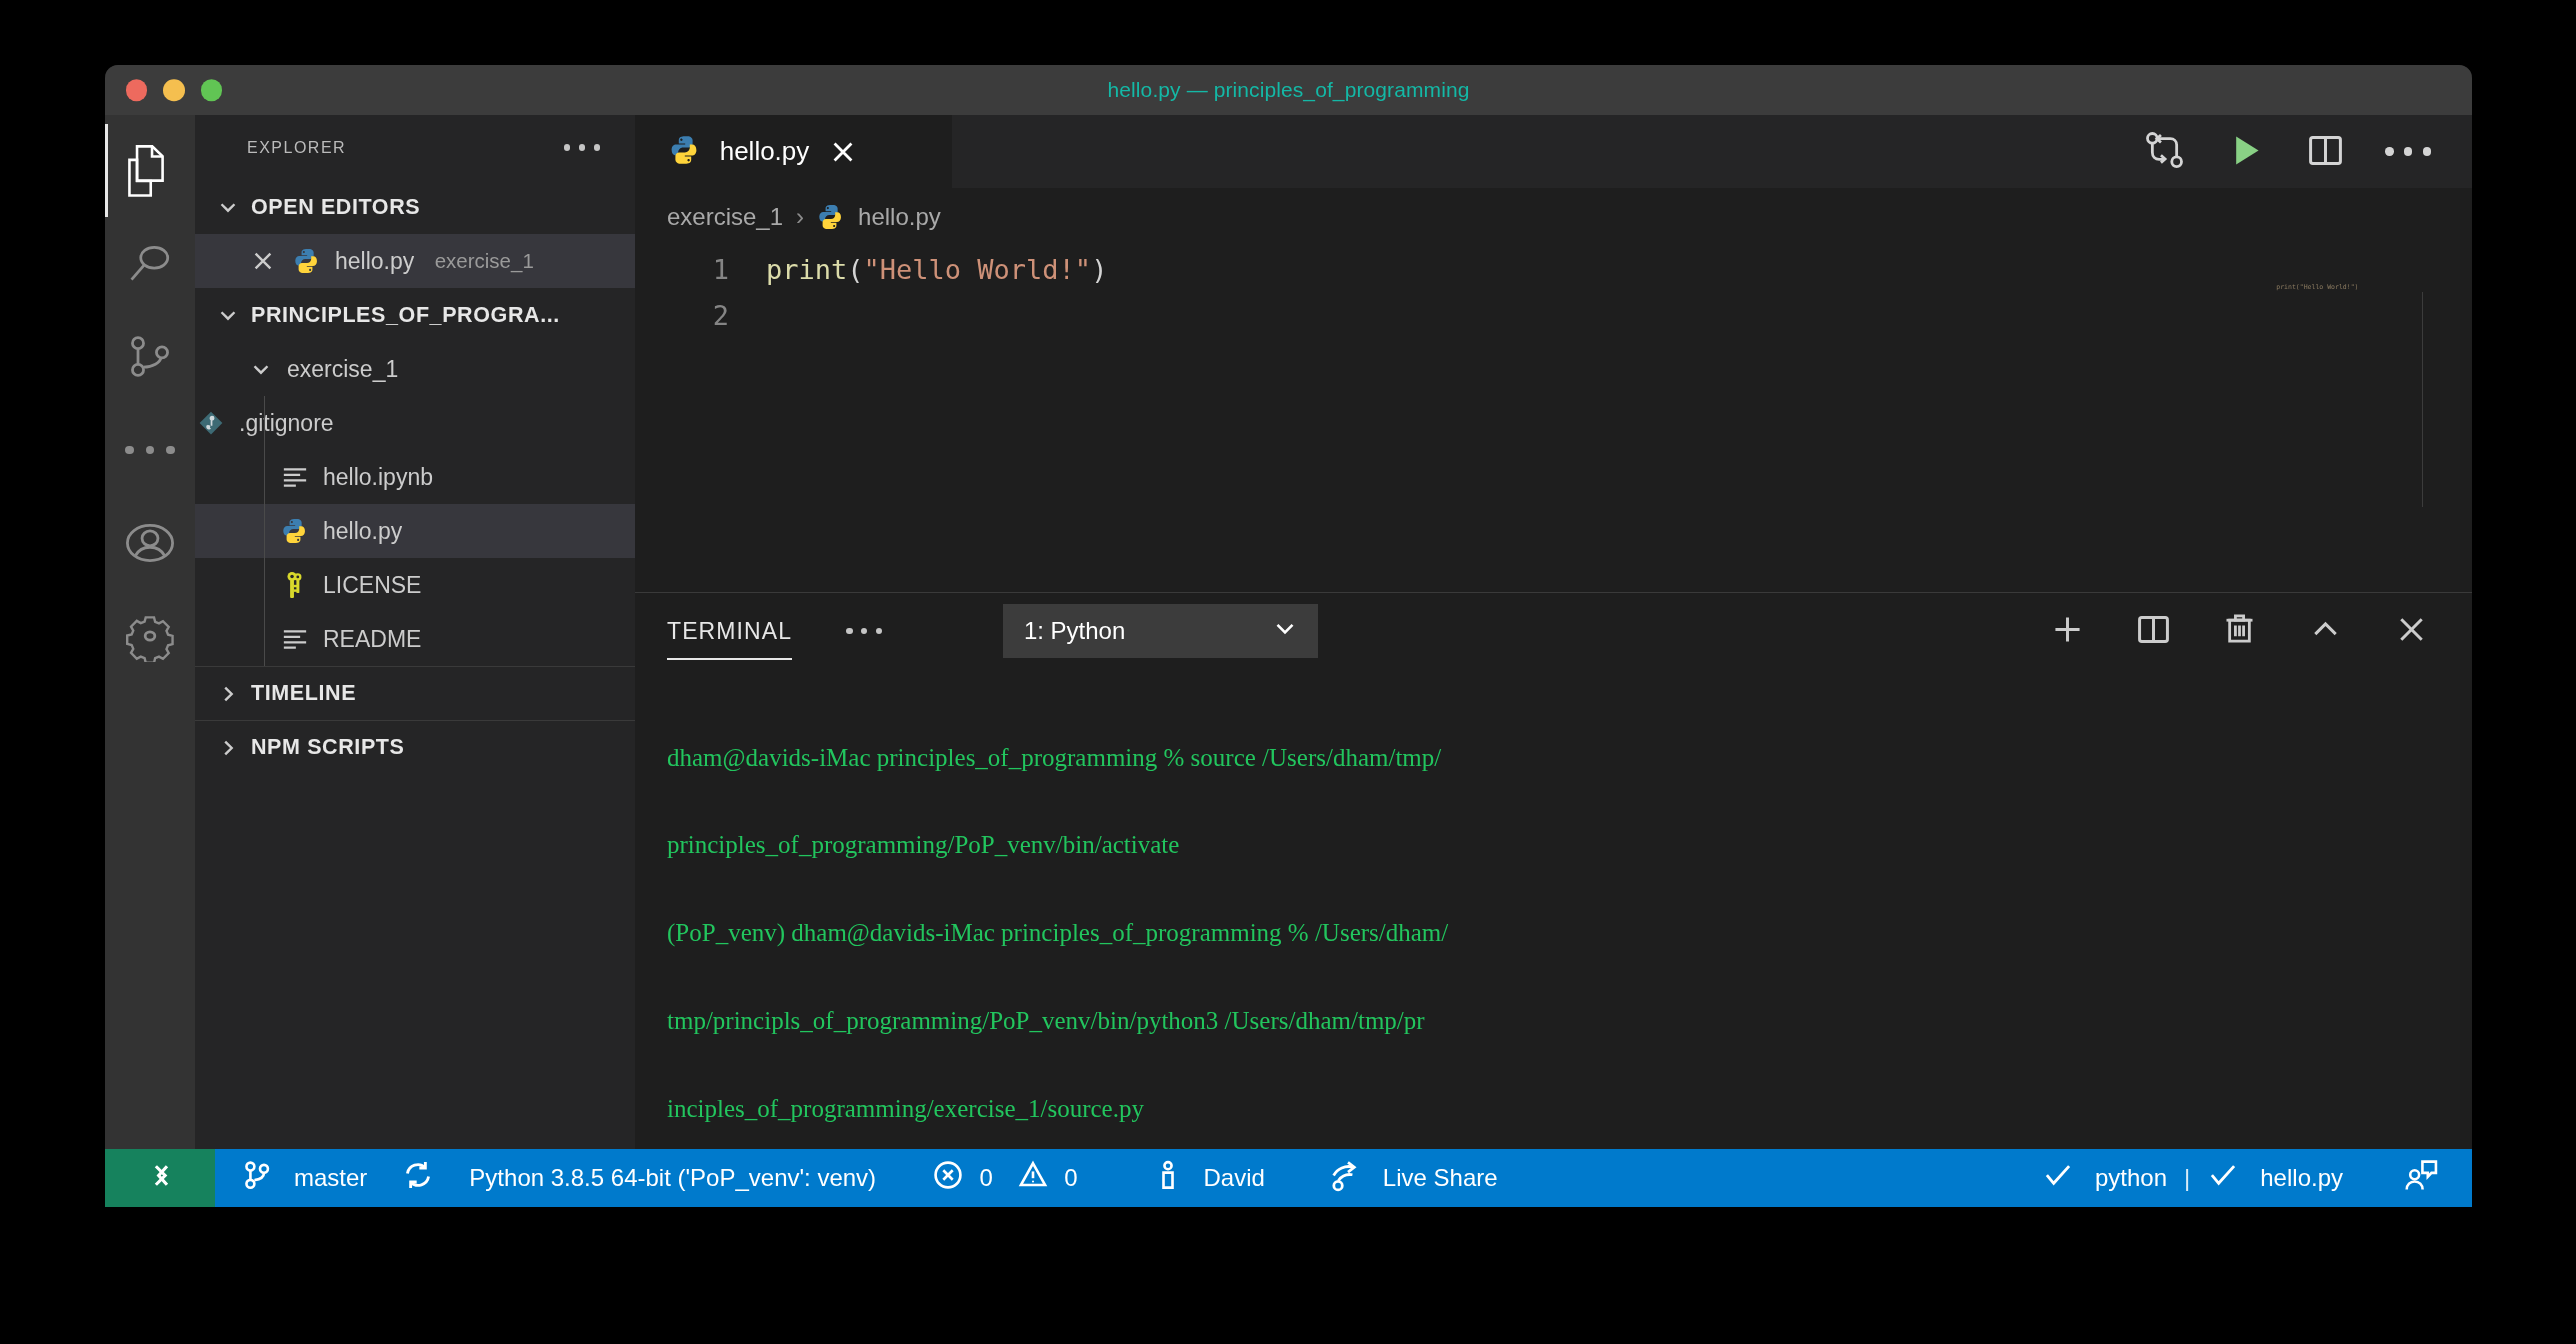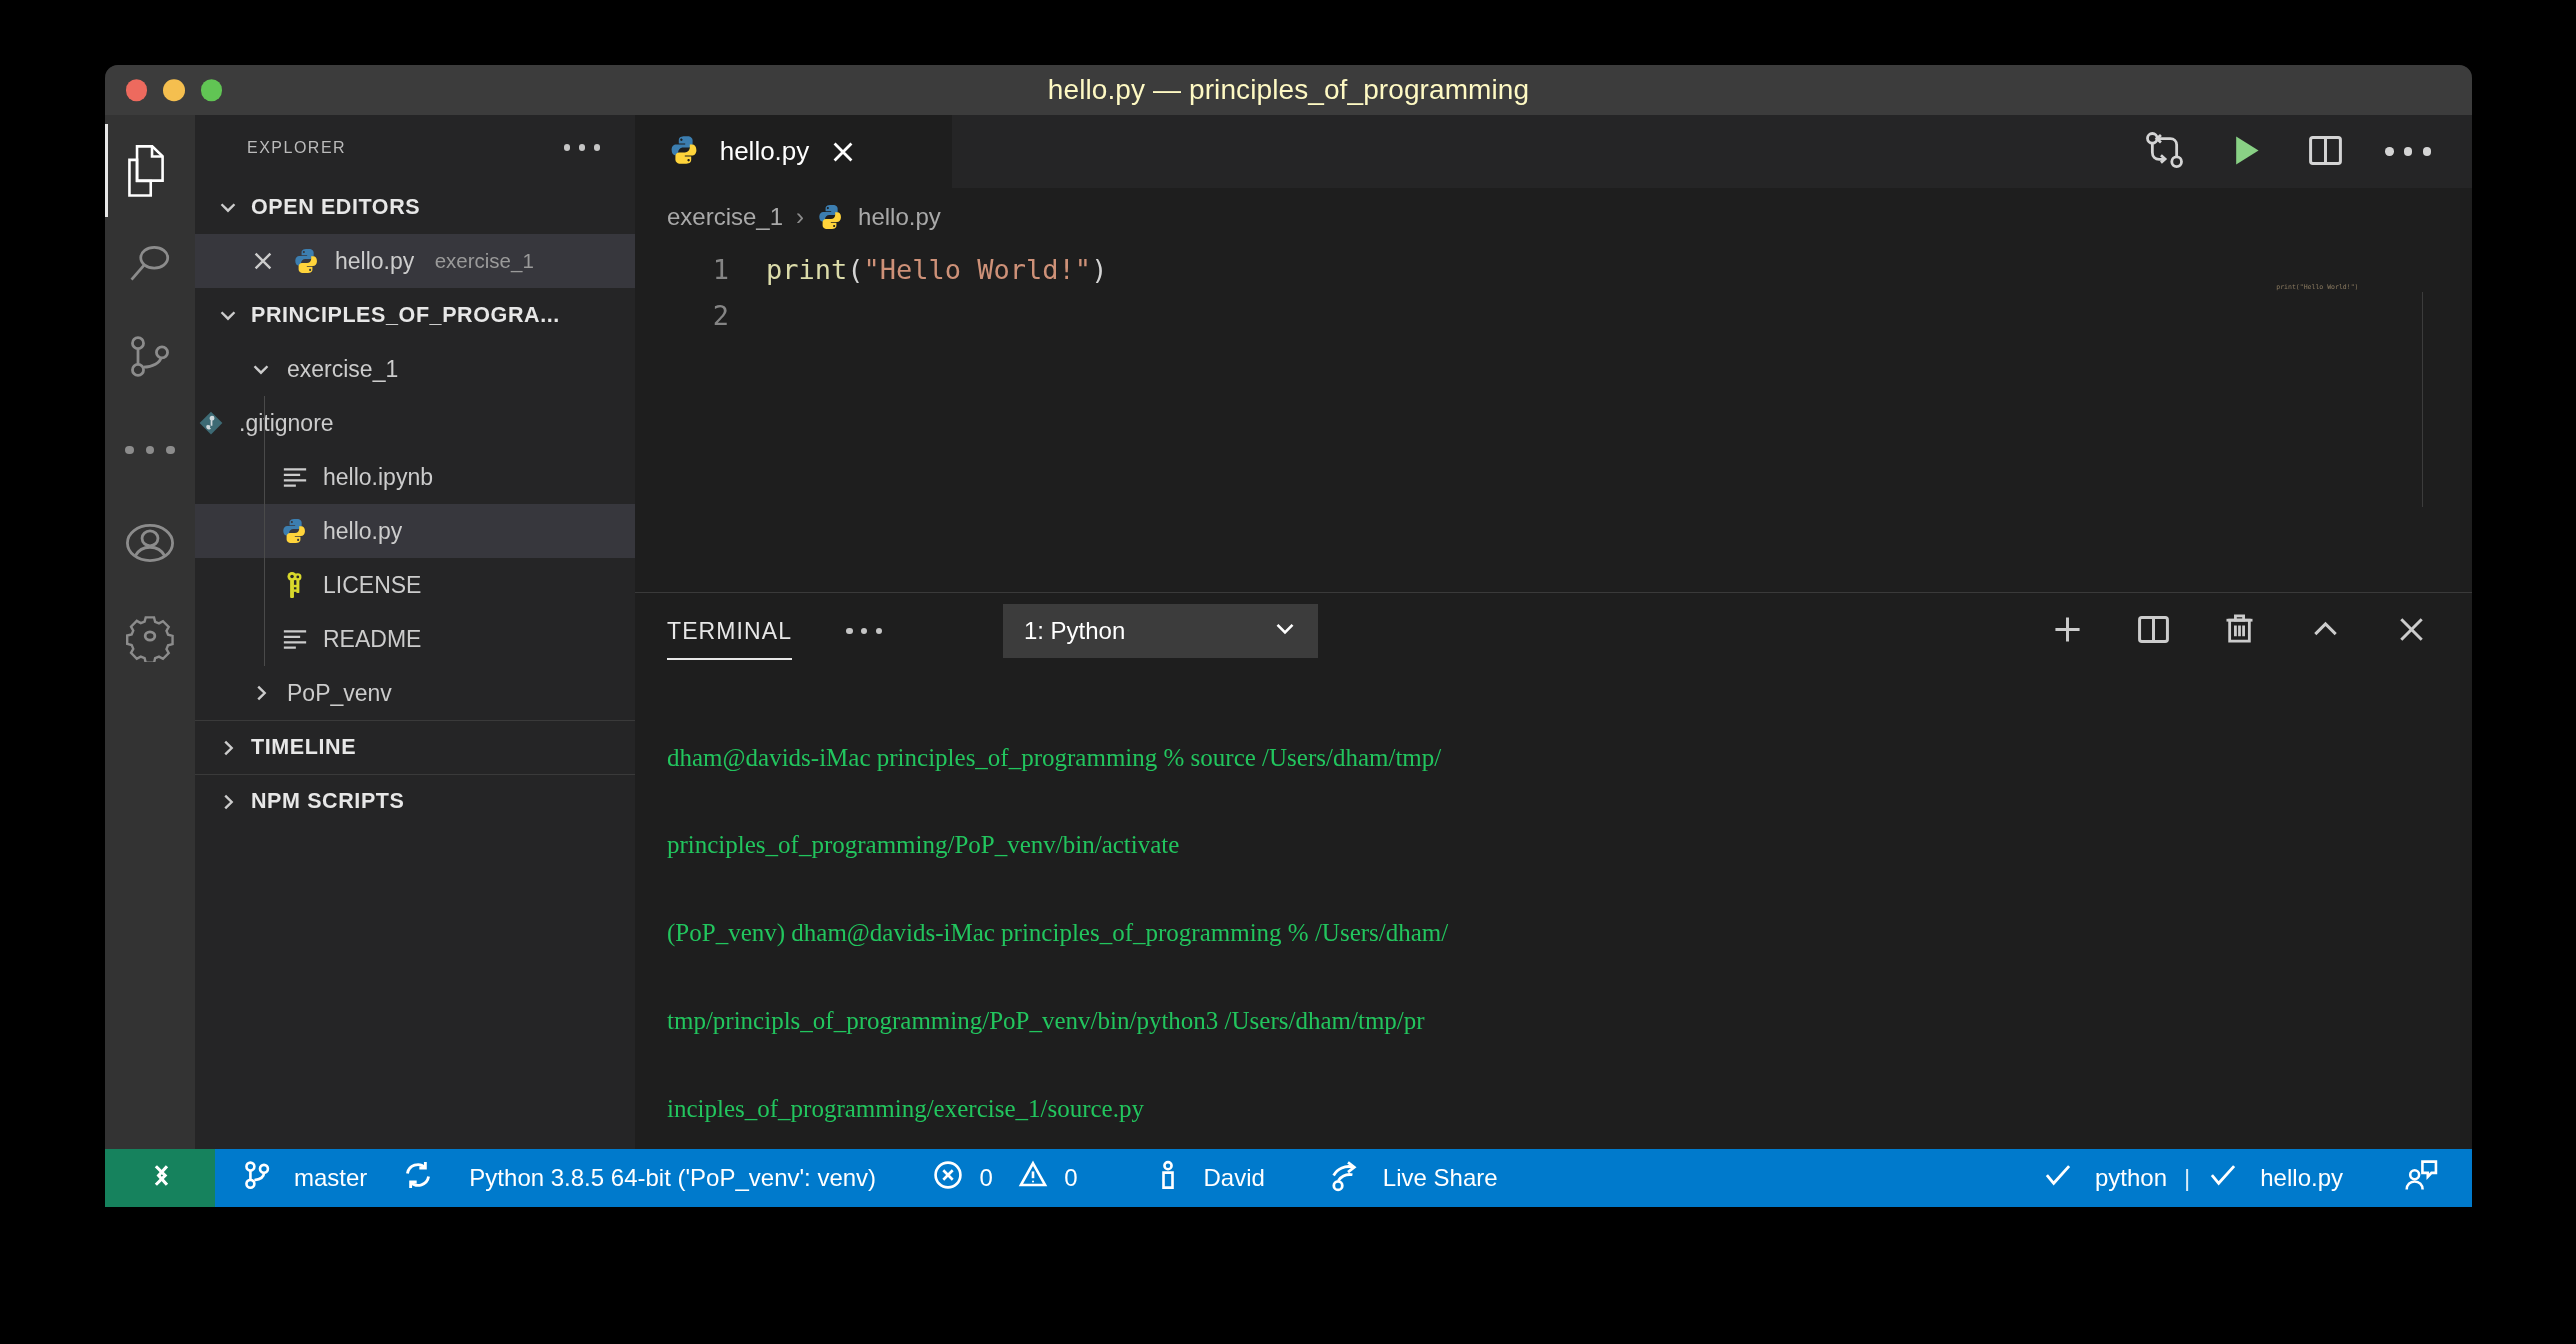--- a/index.html
+++ b/index.html
@@ -31,21 +31,21 @@
     display: flex;
     align-items: center;
   }
   #traffic { position: absolute; left: 20.5px; top: 50%; transform: translateY(-50%); display: flex; gap: 16px; }
   .tl { width: 21.5px; height: 21.5px; border-radius: 50%; }
   .tl.red { background: #ed6a5e; }
   .tl.yellow { background: #f5bf4f; }
   .tl.green { background: #61c554; }
   #titletext {
     width: 100%; text-align: center;
-    color: #fef9c3; font-size: 28px; letter-spacing: 0.1px;
+    color: #14b8a6; font-size: 21px; letter-spacing: 0.1px;
   }
 
   
   #bodyrow { flex: 1; display: flex; min-height: 0; }
 
   
   #activitybar {
     width: 90px; background: #333333;
     display: flex; flex-direction: column; align-items: center;
     padding-top: 9.3px; flex: 0 0 90px;
@@ -361,28 +361,20 @@
       <div class="tree-row" style="padding-left:84px;">
         <span class="indent-guide"></span>
         <span class="ficon">
           <svg width="28" height="24" viewBox="0 0 16 14" stroke="#cccccc" stroke-width="1.3">
             <path d="M1.5 2.5h13M1.5 5.8h9.5M1.5 9h13M1.5 12h7"></path>
           </svg>
         </span>
         <span class="tw">README</span>
       </div>
 
-      <div class="tree-row" style="padding-left:52px;">
-        <span class="chev">
-          <svg width="24" height="24" viewBox="0 0 13 13" stroke="#cccccc" stroke-width="1.3">
-              <path d="M5 3l3.5 3.5L5 10"></path>
-            </svg>
-        </span>
-        <span class="tw">PoP_venv</span>
-      </div>
 
       <div class="section-header bordered">
         <span class="chev">
           <svg width="24" height="24" viewBox="0 0 13 13" stroke="#cccccc" stroke-width="1.3">
               <path d="M5 3l3.5 3.5L5 10"></path>
             </svg>
         </span>
         <span>TIMELINE</span>
       </div>
       <div class="section-header bordered">

